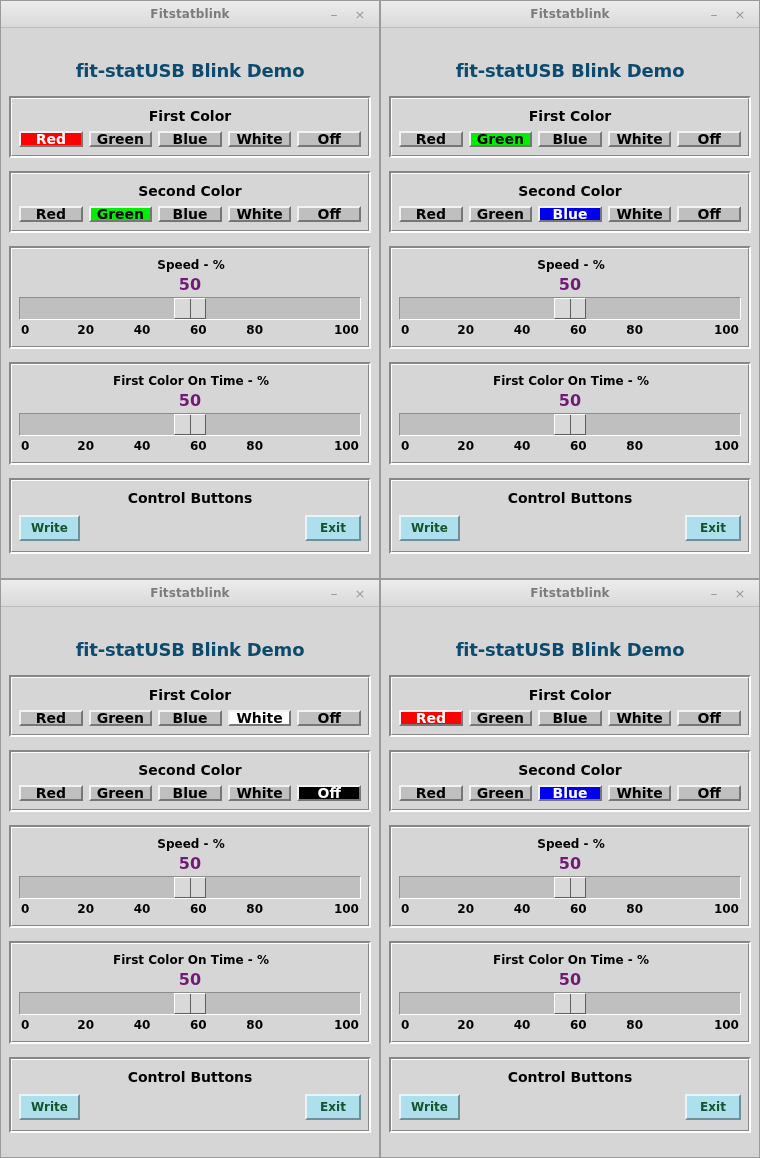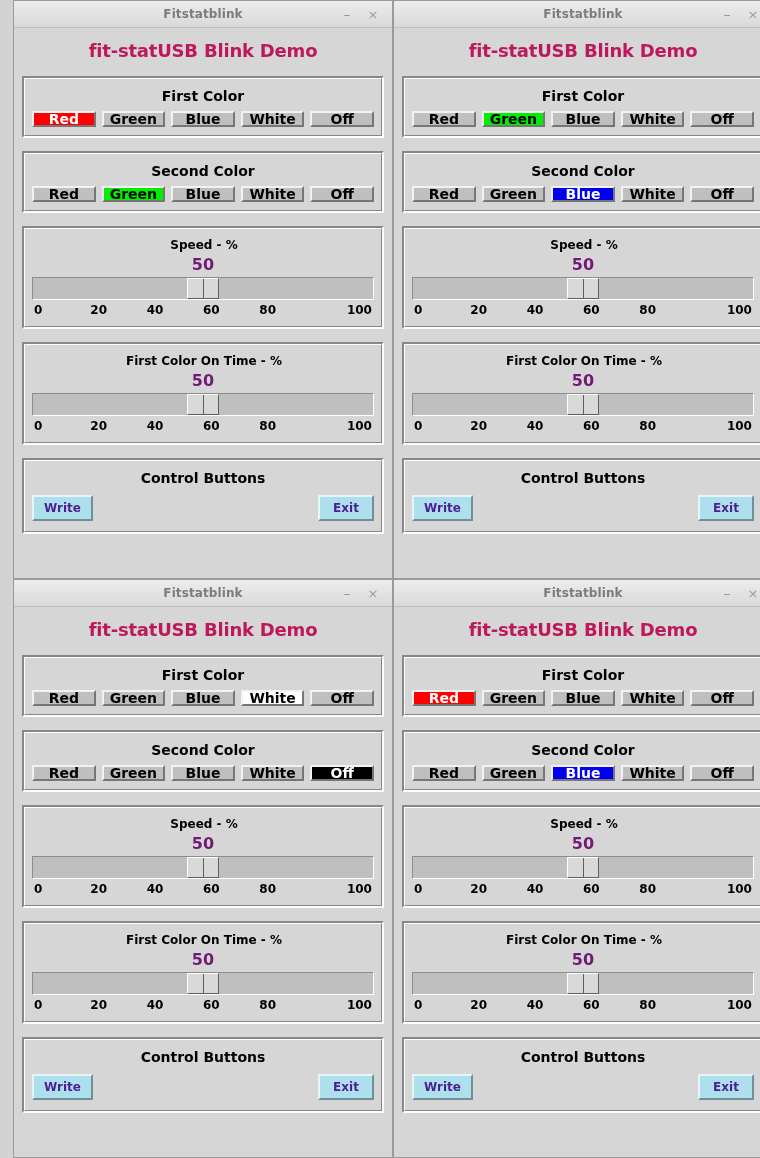--- a/index.html
+++ b/index.html
@@ -7,21 +7,20 @@
     width: 760px; height: 1158px;
     background: #d3d3d3;
     font-family: "DejaVu Sans", sans-serif;
     overflow: hidden;
   }
   #grid {
     width: 760px; height: 1158px;
     display: grid;
     grid-template-columns: 380px 380px;
     grid-template-rows: 579px 579px;
-    padding-left: 13px;
   }
 
   
   .window {
     width: 380px; height: 579px;
     background: #d6d6d6;
     border: 1px solid #9a9a9a;
     display: flex; flex-direction: column;
     position: relative;
   }
@@ -49,23 +48,24 @@
 
   
   .client {
     flex: 1 1 auto;
     background: #d6d6d6;
     padding: 6px 8px 8px 8px;
     display: flex; flex-direction: column;
   }
   .app-title {
     text-align: center;
-    font-size: 18px; font-weight: bold; color: #be185d;
+    font-size: 18px; font-weight: bold; color: #0c4a6e;
     padding: 6px 0 9px 0;
     letter-spacing: -0.2px;
+    margin-top: 20px;
   }
 
   
   .group {
     background: #d6d6d6;
     border-top: 2px solid #878787;
     border-left: 2px solid #878787;
     border-right: 2px solid #fdfdfd;
     border-bottom: 2px solid #fdfdfd;
     margin-bottom: 7px;
@@ -150,21 +150,21 @@
   .tick:last-child  { text-align: right; padding-right: 2px; }
 
   
   .control-row {
     display: flex; justify-content: space-between; align-items: center;
     padding-top: 2px;
   }
   .ctl-btn {
     min-width: 56px; height: 26px; padding: 0 10px;
     font-size: 12px; font-weight: bold;
-    background: #ade0ec; color: #4c1d95;
+    background: #ade0ec; color: #14532d;
     border-top: 2px solid #e6f5fa;
     border-left: 2px solid #e6f5fa;
     border-right: 2px solid #6f8f99;
     border-bottom: 2px solid #6f8f99;
     display: flex; align-items: center; justify-content: center;
     cursor: default;
     font-family: "DejaVu Sans", sans-serif;
   }
   .spacer { flex: 1 1 auto; }
 </style>

